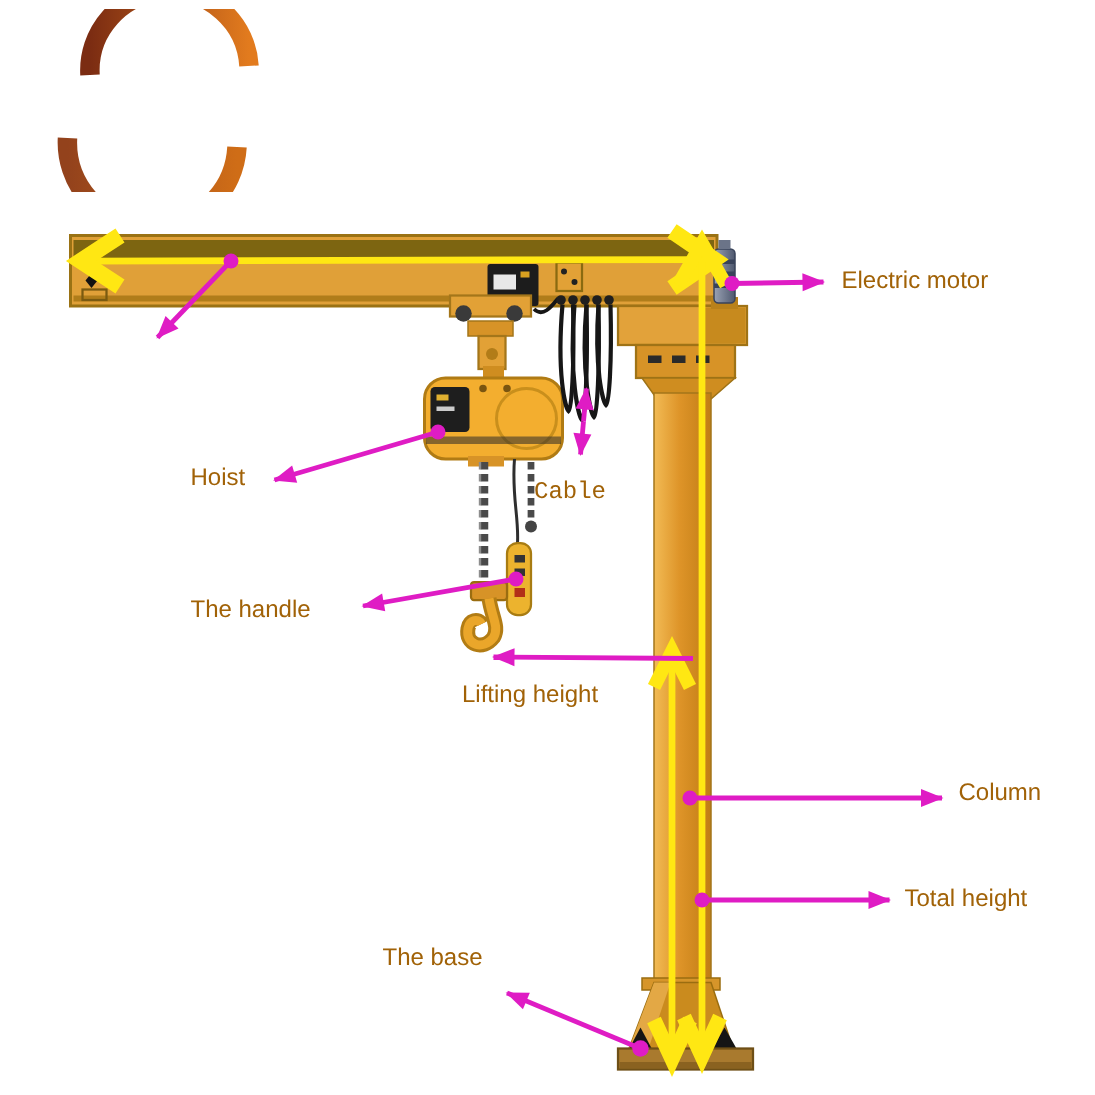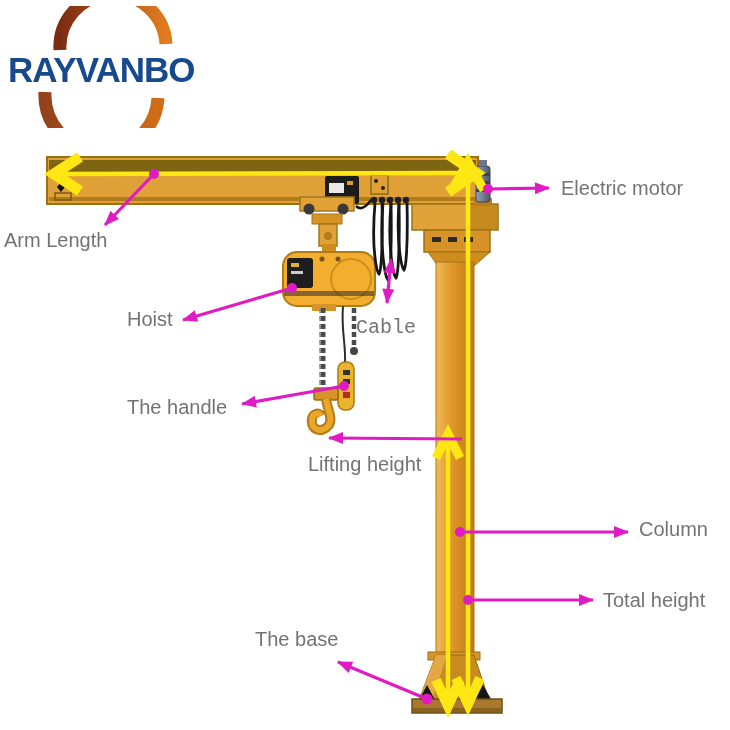--- a/index.html
+++ b/index.html
@@ -2,21 +2,21 @@
 <html><head>
 <meta charset="utf-8">
 <style>
   html,body{margin:0;padding:0;background:#ffffff;}
   .stage{
     position:relative;width:730px;height:730px;background:#ffffff;overflow:hidden;
     font-family:"Liberation Sans",sans-serif;
   }
   .scene{position:absolute;left:0;top:0;}
   .part-label{
-    position:absolute;color:#737373;font-size:20px;line-height:22px;white-space:nowrap;
+    position:absolute;color:#a16207;font-size:16px;line-height:22px;white-space:nowrap;
   }
   .logo{position:absolute;left:8px;top:6px;width:210px;height:122px;}
   .logo-text{
     position:absolute;left:0;top:44px;font-size:35px;font-weight:bold;color:#17498d;
     letter-spacing:-1px;white-space:nowrap;
   }
   #lbl-arm-length{left:4px;top:229px;}
   #lbl-electric-motor{left:561px;top:177px;}
   #lbl-hoist{left:127px;top:308px;}
   #lbl-cable{left:356px;top:317px;font-family:Liberation Mono, monospace;}
@@ -39,21 +39,20 @@
             <stop offset="1" stop-color="#e27b1e"></stop>
         </linearGradient>
         <linearGradient id="gBot" x1="0" y1="0" x2="1" y2="0">
           <stop offset="0" stop-color="#93421c"></stop>
             <stop offset="1" stop-color="#cf6d17"></stop>
         </linearGradient>
       </defs>
       <path d="M52,44 A52,52 0 0 1 158,38" stroke="url(#gTop)" stroke-width="13" fill="none"></path>
       <path d="M37,86 A55,55 0 0 0 150,92" stroke="url(#gBot)" stroke-width="13" fill="none"></path>
     </svg>
-    <div class="logo-text">RAYVANBO</div>
   </div>
 
   <svg class="scene" width="730" height="730" viewBox="0 0 730 730">
     <defs>
       <linearGradient id="colGrad" x1="0" y1="0" x2="1" y2="0">
         <stop offset="0" stop-color="#f2bb55"></stop>
           <stop offset="0.45" stop-color="#de9428"></stop>
         <stop offset="1" stop-color="#c07c15"></stop>
       </linearGradient>
       <linearGradient id="motGrad" x1="0" y1="0" x2="1" y2="0">
@@ -194,21 +193,20 @@
       <circle cx="154" cy="174" r="5"></circle>
       <circle cx="488" cy="189" r="5"></circle>
       <circle cx="292" cy="288" r="5"></circle>
       <circle cx="344" cy="386" r="5"></circle>
       <circle cx="460" cy="532" r="5"></circle>
       <circle cx="468" cy="600" r="5"></circle>
       <circle cx="427" cy="699" r="5.5"></circle>
     </g>
   </svg>
 
-  <div class="part-label" id="lbl-arm-length">Arm Length</div>
   <div class="part-label" id="lbl-electric-motor">Electric motor</div>
   <div class="part-label" id="lbl-hoist">Hoist</div>
   <div class="part-label" id="lbl-cable">Cable</div>
   <div class="part-label" id="lbl-lifting-height">Lifting height</div>
   <div class="part-label" id="lbl-the-handle">The handle</div>
   <div class="part-label" id="lbl-column">Column</div>
   <div class="part-label" id="lbl-total-height">Total height</div>
   <div class="part-label" id="lbl-the-base">The base</div>
 
 </div>

